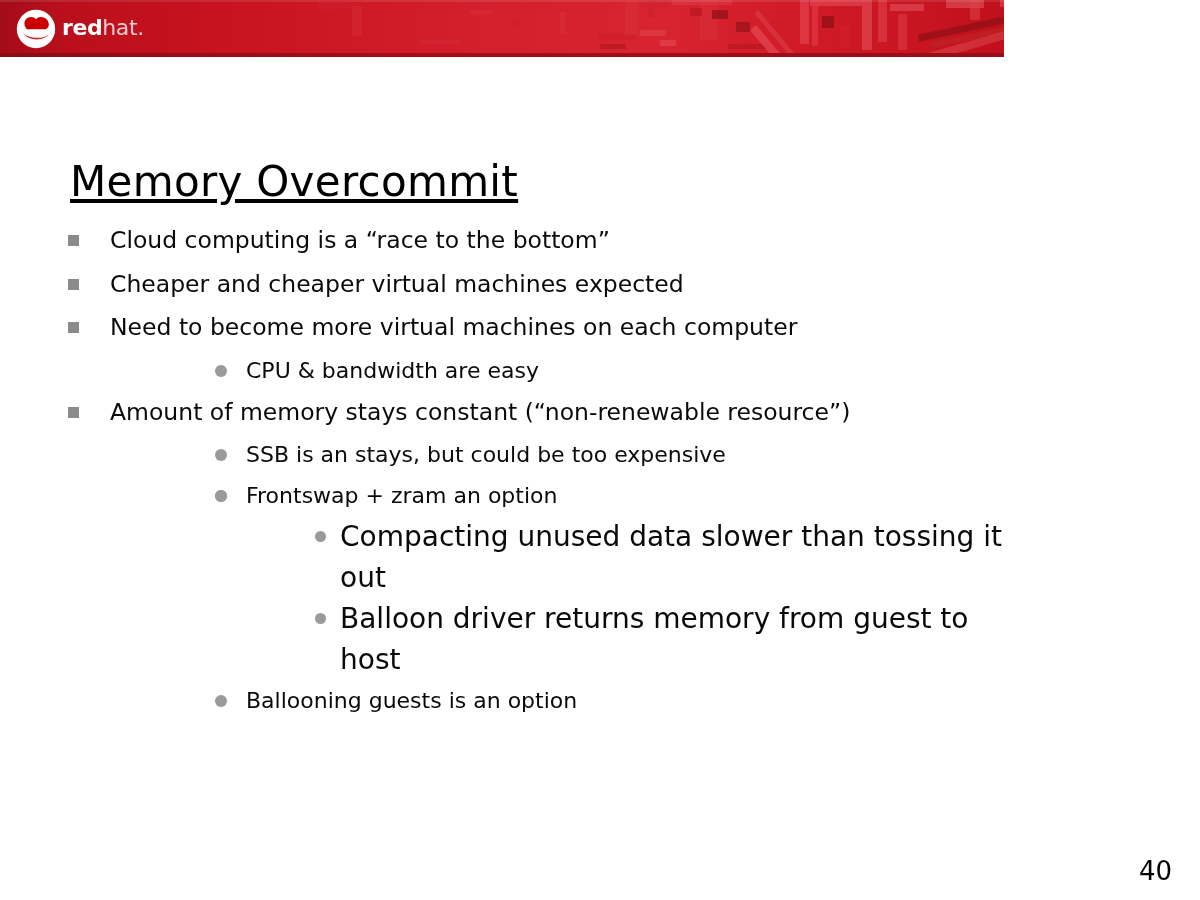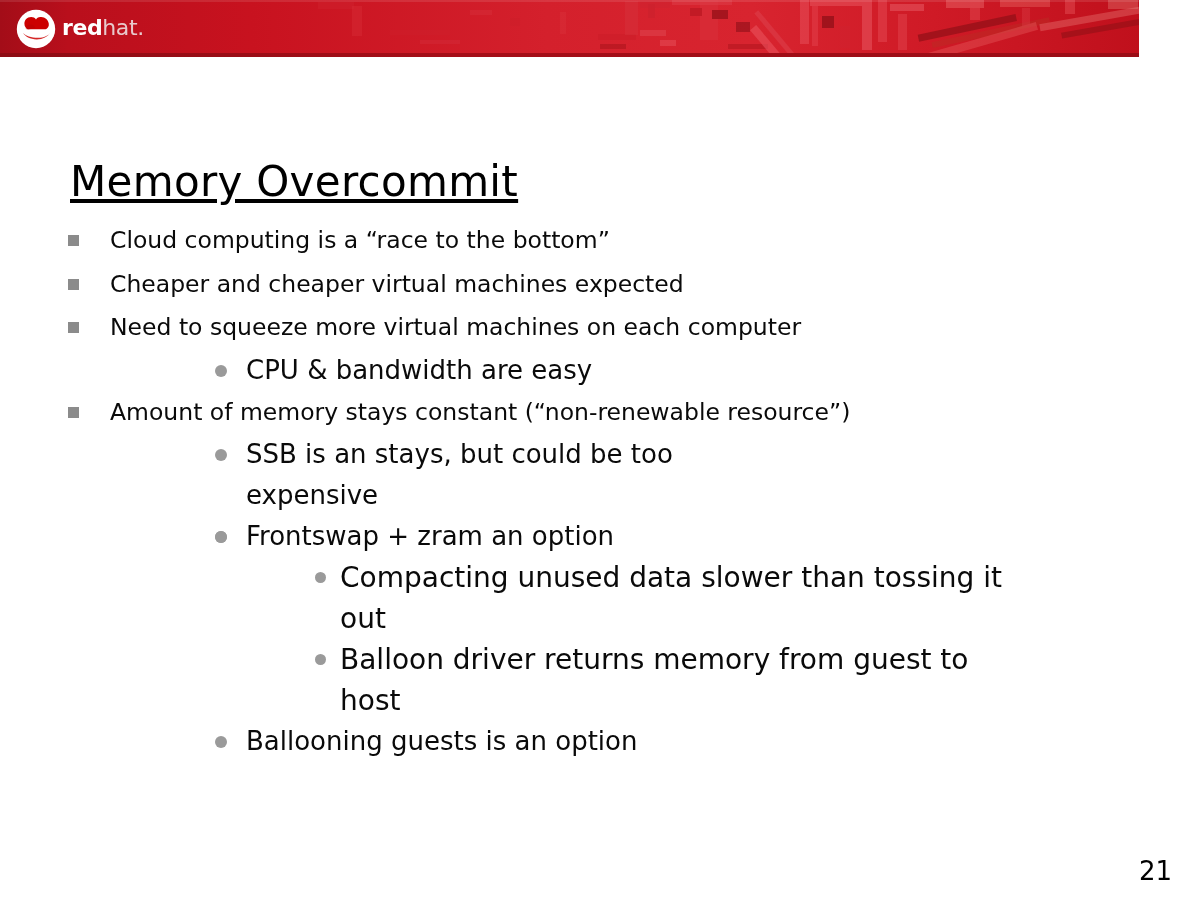--- a/index.html
+++ b/index.html
@@ -15,21 +15,21 @@
     color: #000000;
     overflow: hidden;
     position: relative;
   }
 
   
   .banner {
     position: absolute;
     left: 0;
     top: 0;
-    width: 1139px;
+    width: 1004px;
     height: 57px;
     background: #7f1d1d;
     overflow: hidden;
   }
   .banner-grad {
     position: absolute;
     inset: 0;
     background: linear-gradient(90deg,
         #a30d18 0%,
         #b90f1c 6%,
@@ -134,21 +134,21 @@
     top: 16px;
     width: 11px;
     height: 11px;
     background: #8b8b8b;
   }
 
   
   .lvl2 {
     padding-left: 246px;
     padding-right: 210px;
-    font-size: 26px;
+    font-size: 22px;
     line-height: 41px;
     color: #0a0a0a;
   }
   .lvl2 .marker {
     position: absolute;
     left: 215px;
     top: 15px;
     width: 12px;
     height: 12px;
     border-radius: 50%;
@@ -286,21 +286,21 @@
   <div class="bullet-row lvl1">
     <span class="marker"></span>
     <span class="bullet-text">Cloud computing is a “race to the bottom”</span>
   </div>
   <div class="bullet-row lvl1">
     <span class="marker"></span>
     <span class="bullet-text">Cheaper and cheaper virtual machines expected</span>
   </div>
   <div class="bullet-row lvl1">
     <span class="marker"></span>
-    <span class="bullet-text">Need to squeeze more virtual machines on each computer</span>
+    <span class="bullet-text">Need to become more virtual machines on each computer</span>
   </div>
   <div class="bullet-row lvl2">
     <span class="marker"></span>
     <span class="bullet-text">CPU &amp; bandwidth are easy</span>
   </div>
   <div class="bullet-row lvl1">
     <span class="marker"></span>
     <span class="bullet-text">Amount of memory stays constant (“non-renewable resource”)</span>
   </div>
   <div class="bullet-row lvl2">
@@ -321,13 +321,13 @@
   <div class="bullet-row lvl3">
     <span class="marker"></span>
     <span class="bullet-text">Balloon driver returns memory from guest to host</span>
   </div>
   <div class="bullet-row lvl2">
     <span class="marker"></span>
     <span class="bullet-text">Ballooning guests is an option</span>
   </div>
 </div>
 
-<div class="page-number">21</div>
+<div class="page-number">40</div>
 
 </body></html>

